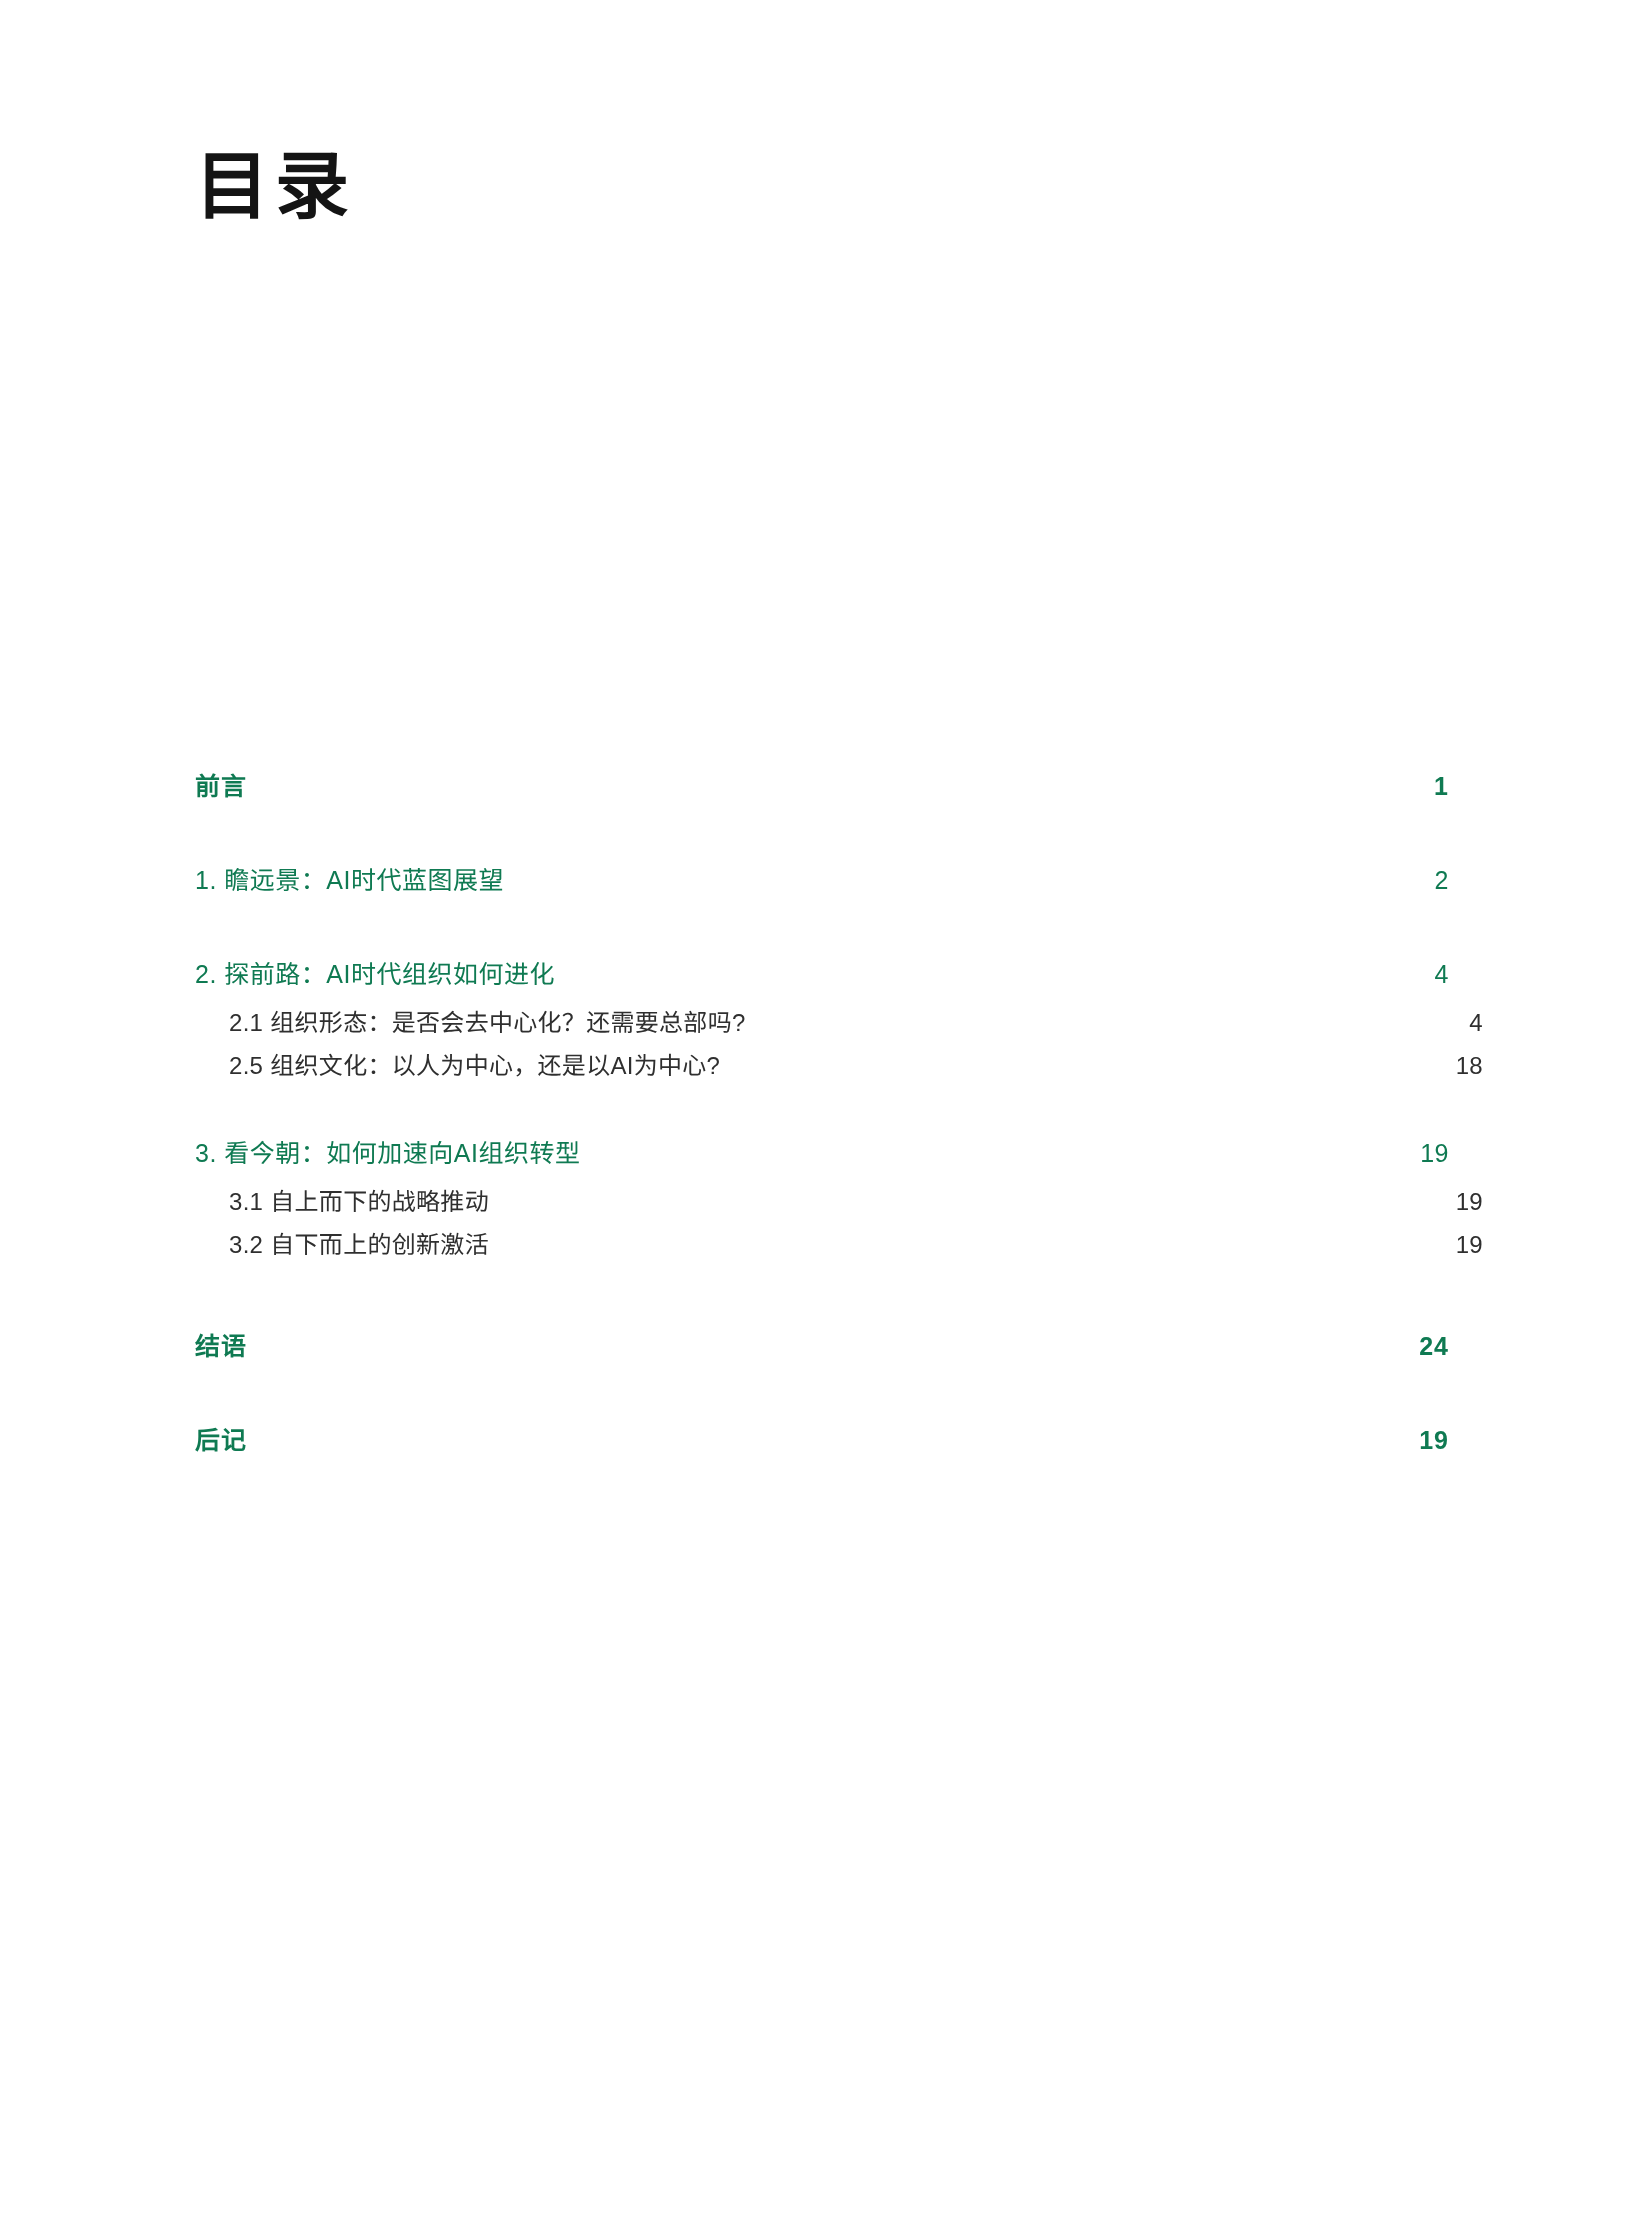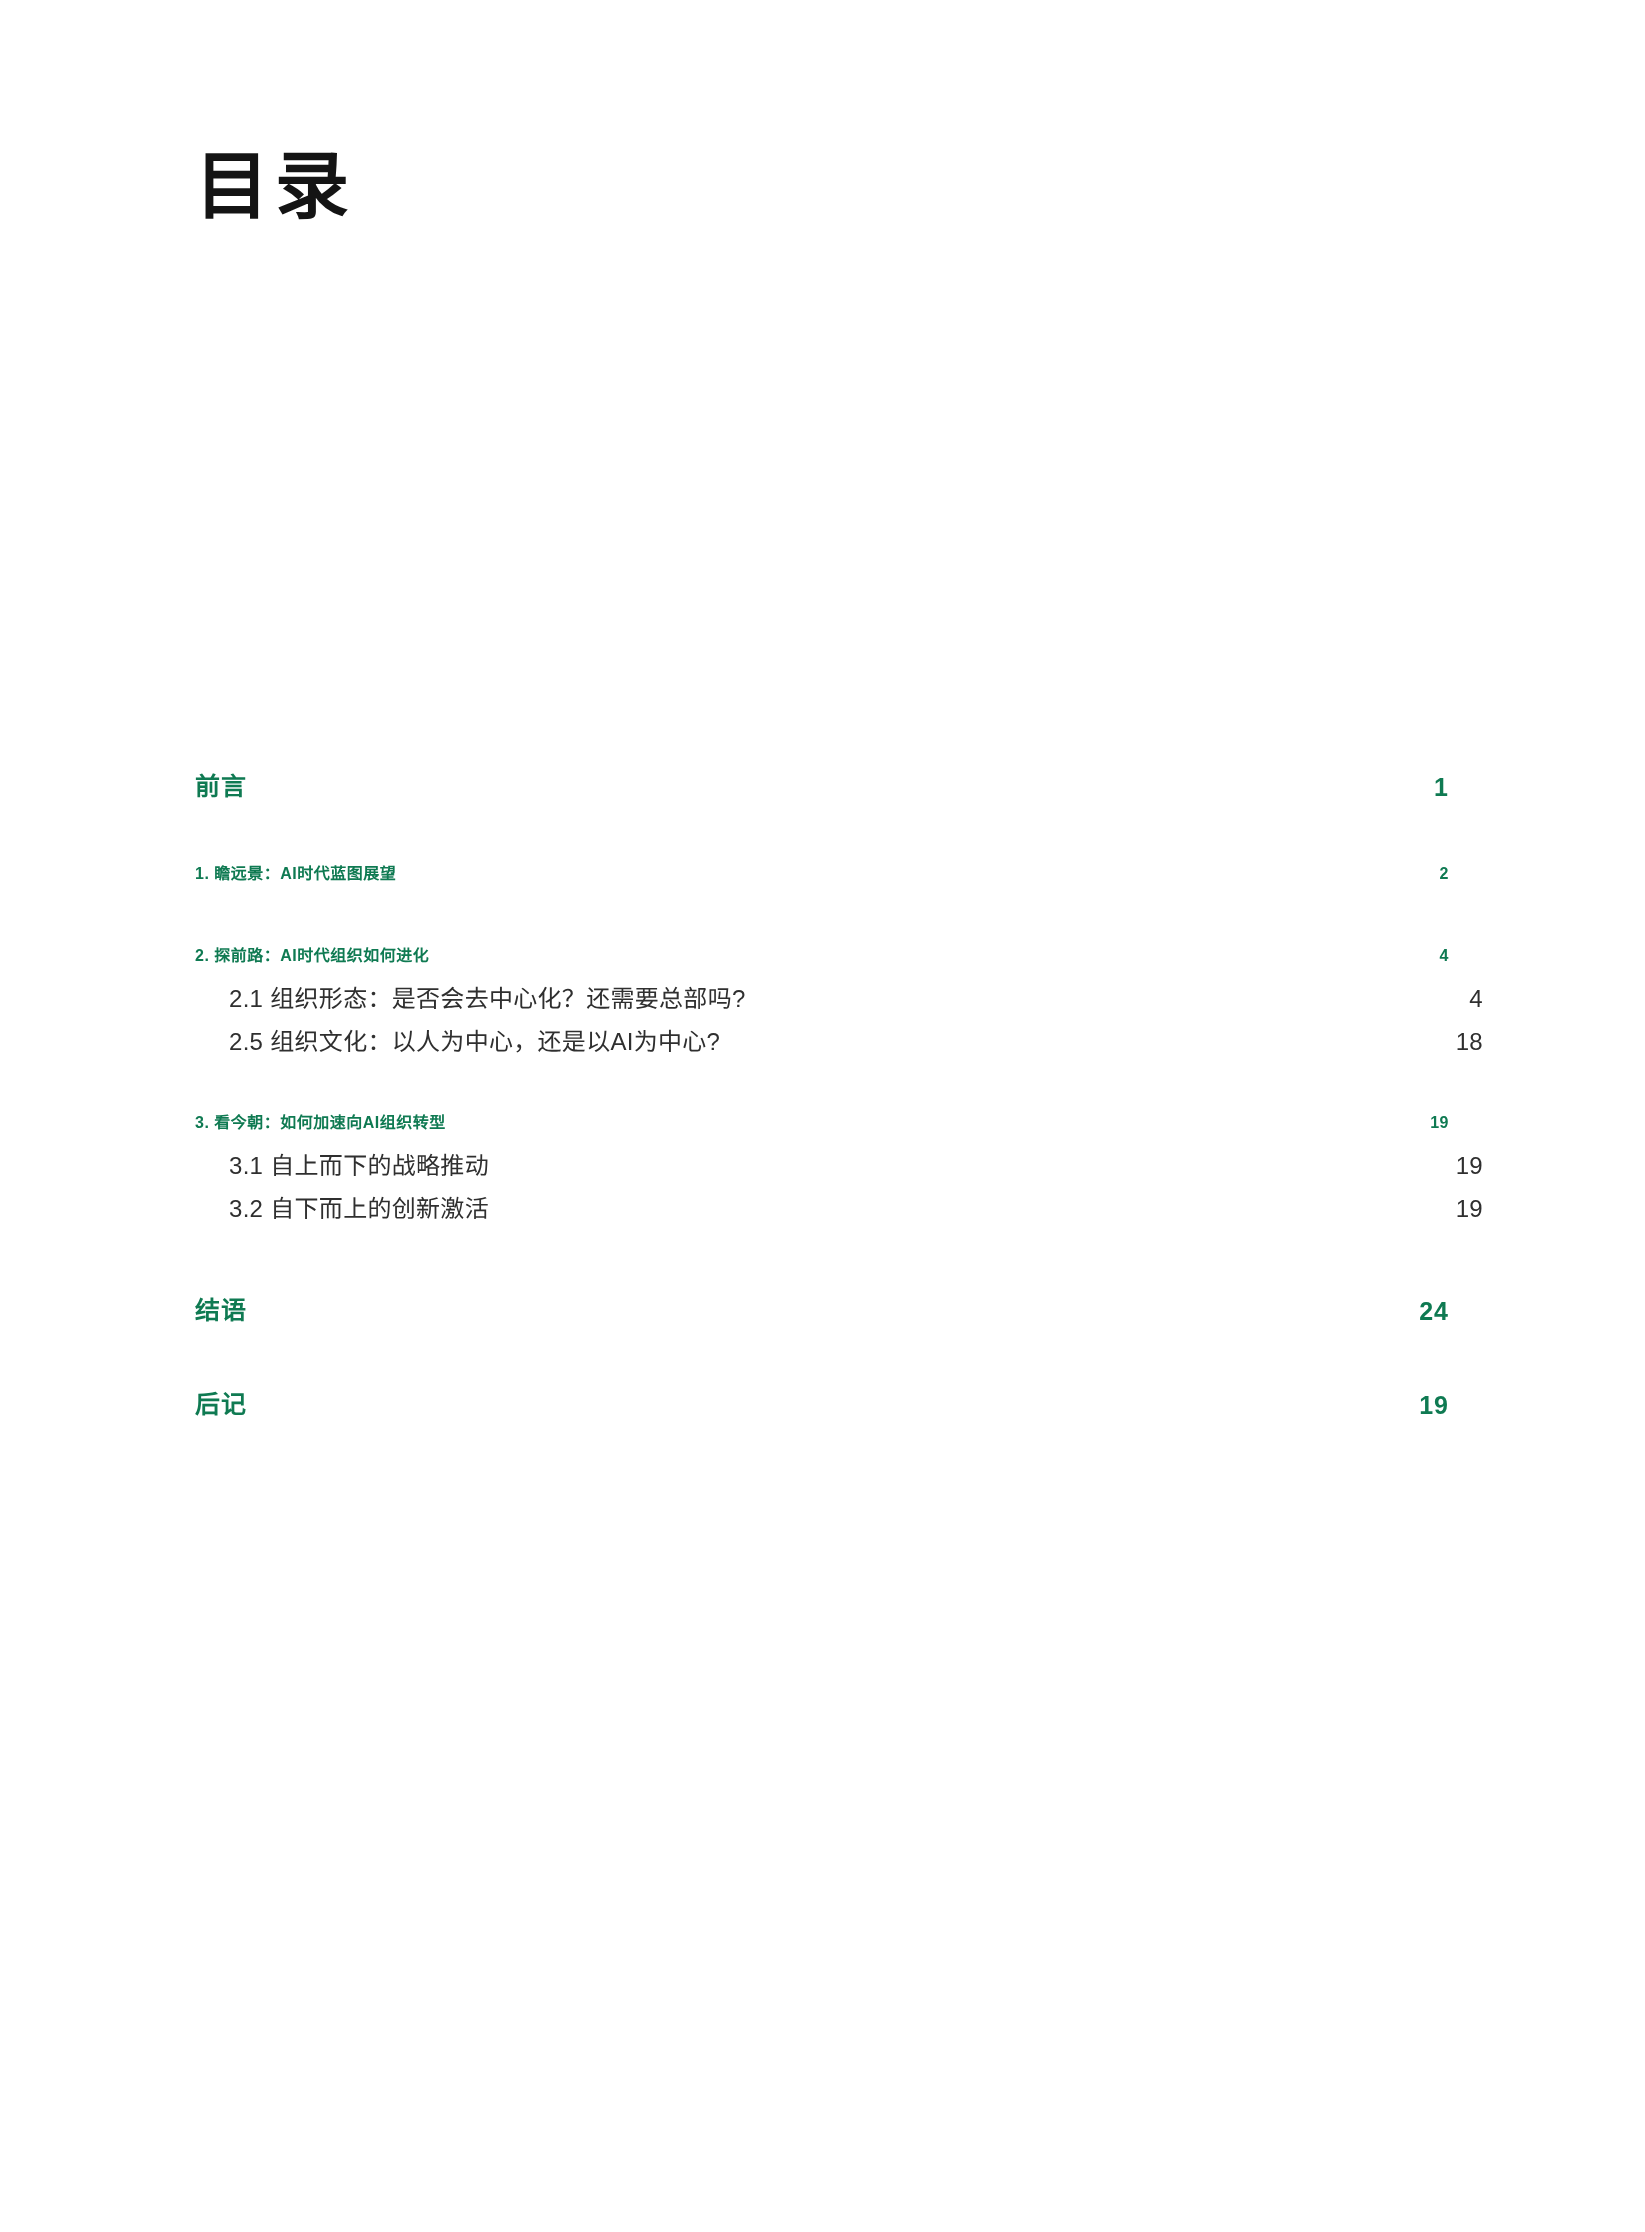--- a/index.html
+++ b/index.html
@@ -51,36 +51,35 @@
   }
   .entry .page-num {
     white-space: nowrap;
     text-align: right;
     min-width: 40px;
   }
 
   
   .lvl-part {
     margin-bottom: 0;
-    align-items: flex-end;
   }
   .lvl-part .label,
   .lvl-part .page-num {
     color: #0f7a52;
     font-size: 25px;
     font-weight: 700;
     letter-spacing: 1px;
   }
 
   
   .lvl-1 .label,
   .lvl-1 .page-num {
     color: #0f7a52;
-    font-size: 16px;
-    font-weight: 700;
+    font-size: 25px;
+    font-weight: 400;
     letter-spacing: 0.5px;
   }
 
   
   .lvl-2 {
     padding-left: 34px;
   }
   .lvl-2 .label,
   .lvl-2 .page-num {
     color: #2f2f2f;

